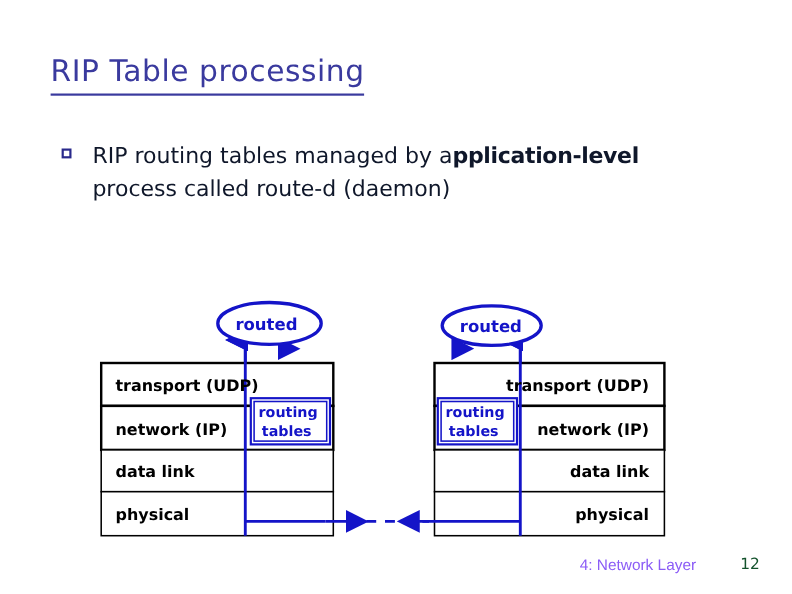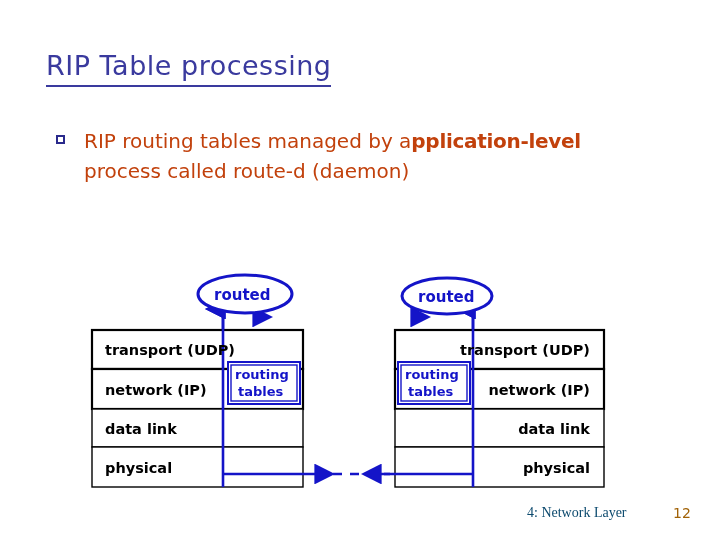--- a/index.html
+++ b/index.html
@@ -56,21 +56,21 @@
     width: 9px;
     height: 9px;
     border: 2px solid #2a2a8c;
     background: #ffffff;
     box-sizing: border-box;
   }
   .bullet-text {
     font-family: "DejaVu Sans", sans-serif;
     font-size: 20px;
     line-height: 30px;
-    color: #c2410c;
+    color: #0f172a;
   }
   .bullet-text b {
     font-weight: 700;
     letter-spacing: -0.3px;
   }
 
   
   .diagram {
     position: absolute;
     left: 0;
@@ -98,32 +98,32 @@
     font-weight: 700;
     font-size: 15px;
     fill: #1414c8;
   }
 
   
   .footer-text {
     position: absolute;
     left: 527px;
     top: 505px;
-    font-family: Liberation Serif, serif;
+    font-family: Liberation Sans, sans-serif;
     font-size: 14px;
-    color: #0c4a6e;
+    color: #8b5cf6;
     white-space: nowrap;
   }
   .footer-page {
     position: absolute;
     left: 673px;
     top: 505px;
     font-family: "DejaVu Sans", sans-serif;
     font-size: 14px;
-    color: #a16207;
+    color: #14532d;
   }
 </style>
 </head>
 <body>
 
 <div class="slide">
 
   <div class="title">RIP Table processing</div>
   <div class="title-underline"></div>
 

